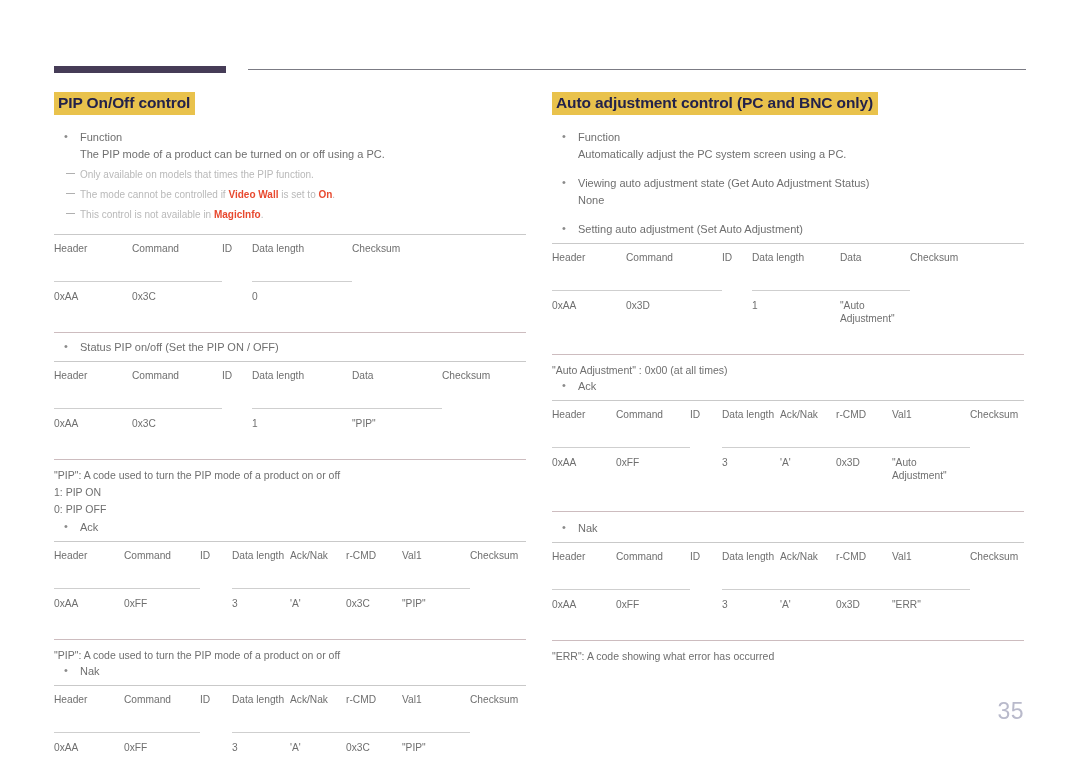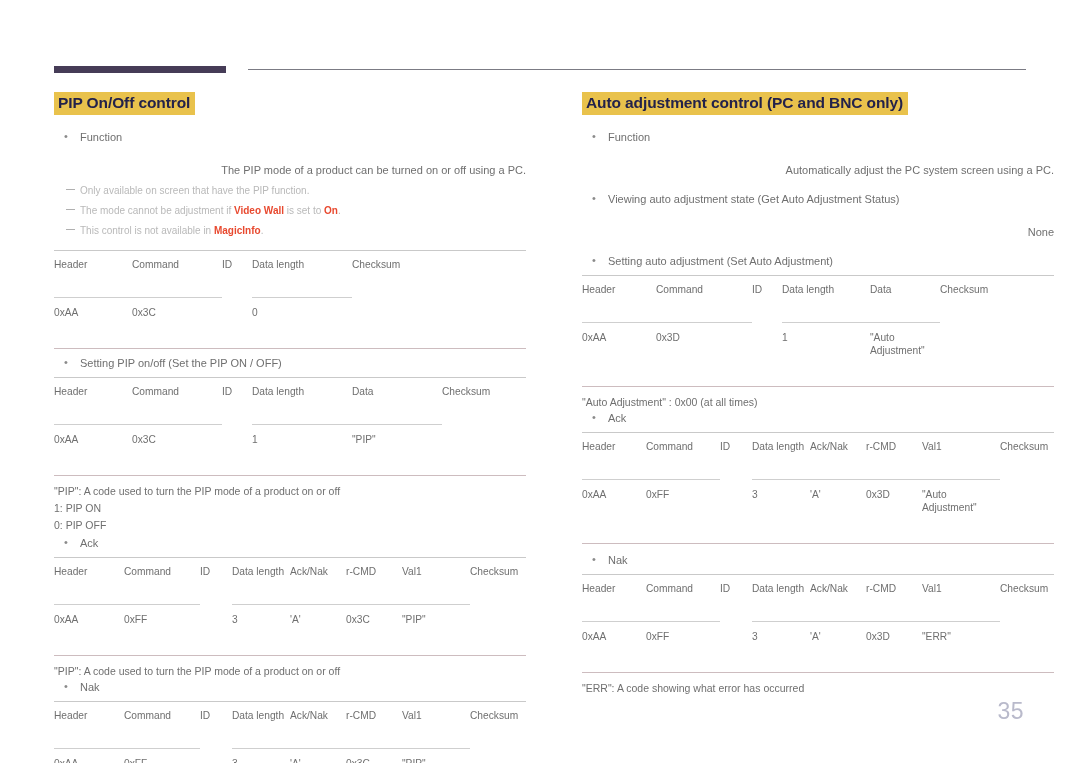--- a/index.html
+++ b/index.html
@@ -48,21 +48,21 @@
     background: #7b7b84;
   }
 
   
   .col {
     position: absolute;
     top: 92px;
     width: 472px;
   }
   .col-left  { left: 54px; }
-  .col-right { left: 582px; }
+  .col-right { left: 552px; }
 
   
   .sec-title {
     display: inline-block;
     font-size: 15.5px;
     font-weight: bold;
     color: #23224a;
     background: #e9c24c;
     padding: 2px 5px 3px 4px;
     line-height: 1.15;
@@ -82,22 +82,21 @@
   .bullet::before {
     content: "•";
     position: absolute;
     left: 10px;
     top: -1px;
     font-size: 11px;
     color: #8a8a8a;
   }
   .bullet .sub {
     display: block;
-    margin-top: 17px;
-    text-align: right;
+    margin-top: 1px;
   }
 
   
   .note {
     position: relative;
     padding-left: 26px;
     font-size: 10px;
     line-height: 14px;
     color: #b9b9b9;
     margin: 6px 0 0 0;
@@ -196,24 +195,24 @@
   <div class="col col-left">
 
     <div class="sec-title">PIP On/Off control</div>
 
     <div class="bullet">
       <span>Function</span>
       <span class="sub">The PIP mode of a product can be turned on or off using a PC.</span>
     </div>
 
     <div class="note">
-      <span>Only available on screen that have the PIP function.</span>
+      <span>Only available on models that times the PIP function.</span>
     </div>
     <div class="note">
-      <span>The mode cannot be adjustment if </span><b>Video Wall</b><span> is set to </span><b>On</b><span>.</span>
+      <span>The mode cannot be controlled if </span><b>Video Wall</b><span> is set to </span><b>On</b><span>.</span>
     </div>
     <div class="note">
       <span>This control is not available in </span><b>MagicInfo</b><span>.</span>
     </div>
 
     <div class="spacer-6"></div>
 
 
     
     <table class="tbl">
@@ -254,21 +253,21 @@
           <td class="on" style="border-bottom-color:#cdbcbf"></td>
           <td class="on" style="border-bottom-color:#cdbcbf"></td>
           <td class="on" style="border-bottom-color:#cdbcbf"></td>
         </tr>
       </tbody>
     </table>
 
     <div class="spacer-6"></div>
 
     <div class="bullet">
-      <span>Setting PIP on/off (Set the PIP ON / OFF)</span>
+      <span>Status PIP on/off (Set the PIP ON / OFF)</span>
     </div>
 
     
     <table class="tbl">
       <colgroup>
         <col style="width:78px">
           <col style="width:90px">
           <col style="width:30px">
         <col style="width:100px">
           <col style="width:90px">

